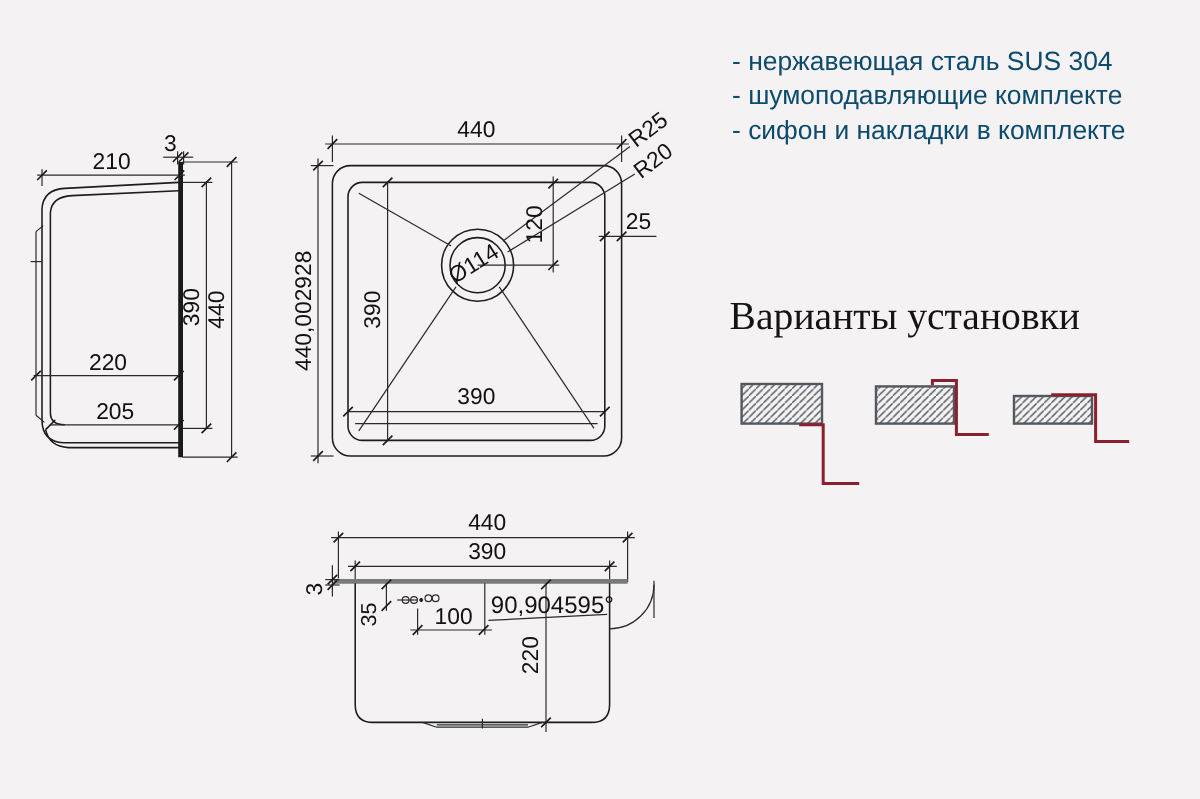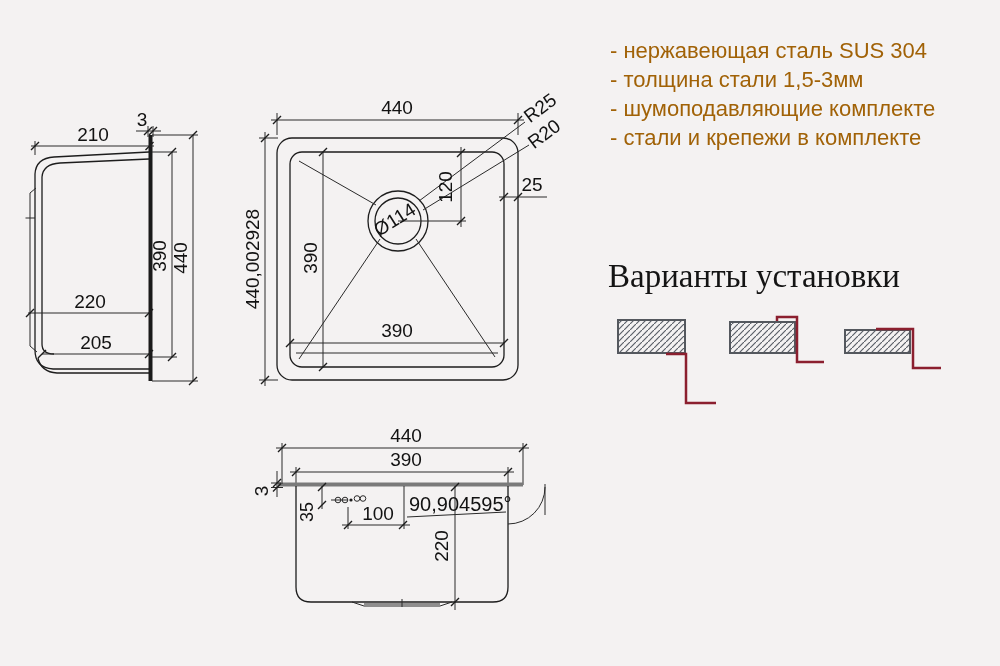--- a/index.html
+++ b/index.html
@@ -14,24 +14,24 @@
   .thick{stroke:#1a1a1a;stroke-width:4;fill:none;}
   .flange{stroke:#7a7a7a;stroke-width:4;fill:none;}
   .tick{stroke:#1d1d1d;stroke-width:1.4;fill:none;}
   .red-line{stroke:var(--accent-red,#8b1f2f);stroke-width:2.5;fill:none;}
   .hatch-rect{stroke:#54585e;stroke-width:2;}
   .dim{font-family:"Liberation Sans",sans-serif;font-size:19px;fill:#121212;}
   .dim-sm{font-family:"Liberation Sans",sans-serif;font-size:18px;fill:#121212;}
   .dim-lg{font-family:"Liberation Sans",sans-serif;font-size:20px;fill:#121212;}
   .features{
     position:absolute;left:610px;top:36px;width:360px;
-    font-size:22px;color:#a16207;line-height:29px;white-space:nowrap;
+    font-size:22px;color:#0c4a6e;line-height:29px;white-space:nowrap;
   }
   .install-title{
-    position:absolute;left:608px;top:258px;width:360px;
+    position:absolute;left:608px;top:246px;width:360px;
     font-family:"Liberation Serif",serif;font-size:33px;color:#141414;white-space:nowrap;
   }
 </style>
 </head>
 <body>
 
 <div class="canvas">
 
   <svg width="1000" height="666" viewBox="0 0 1000 666">
     <defs>
@@ -190,20 +190,19 @@
       </g>
       <g>
         <rect class="hatch-rect" x="845" y="330" width="65" height="23" fill="url(#hatch)"></rect>
         <path class="red-line" d="M876,329 L913,329 L913,368 L941,368"></path>
       </g>
     </g>
   </svg>
 
   <div class="features">
     <div>- нержавеющая сталь SUS 304</div>
-    <div>- толщина стали 1,5-3мм</div>
     <div>- шумоподавляющие комплекте</div>
-    <div>- стали и крепежи в комплекте</div>
+    <div>- сифон и накладки в комплекте</div>
   </div>
 
   <div class="install-title">Варианты установки</div>
 
 </div>
 
 </body></html>

